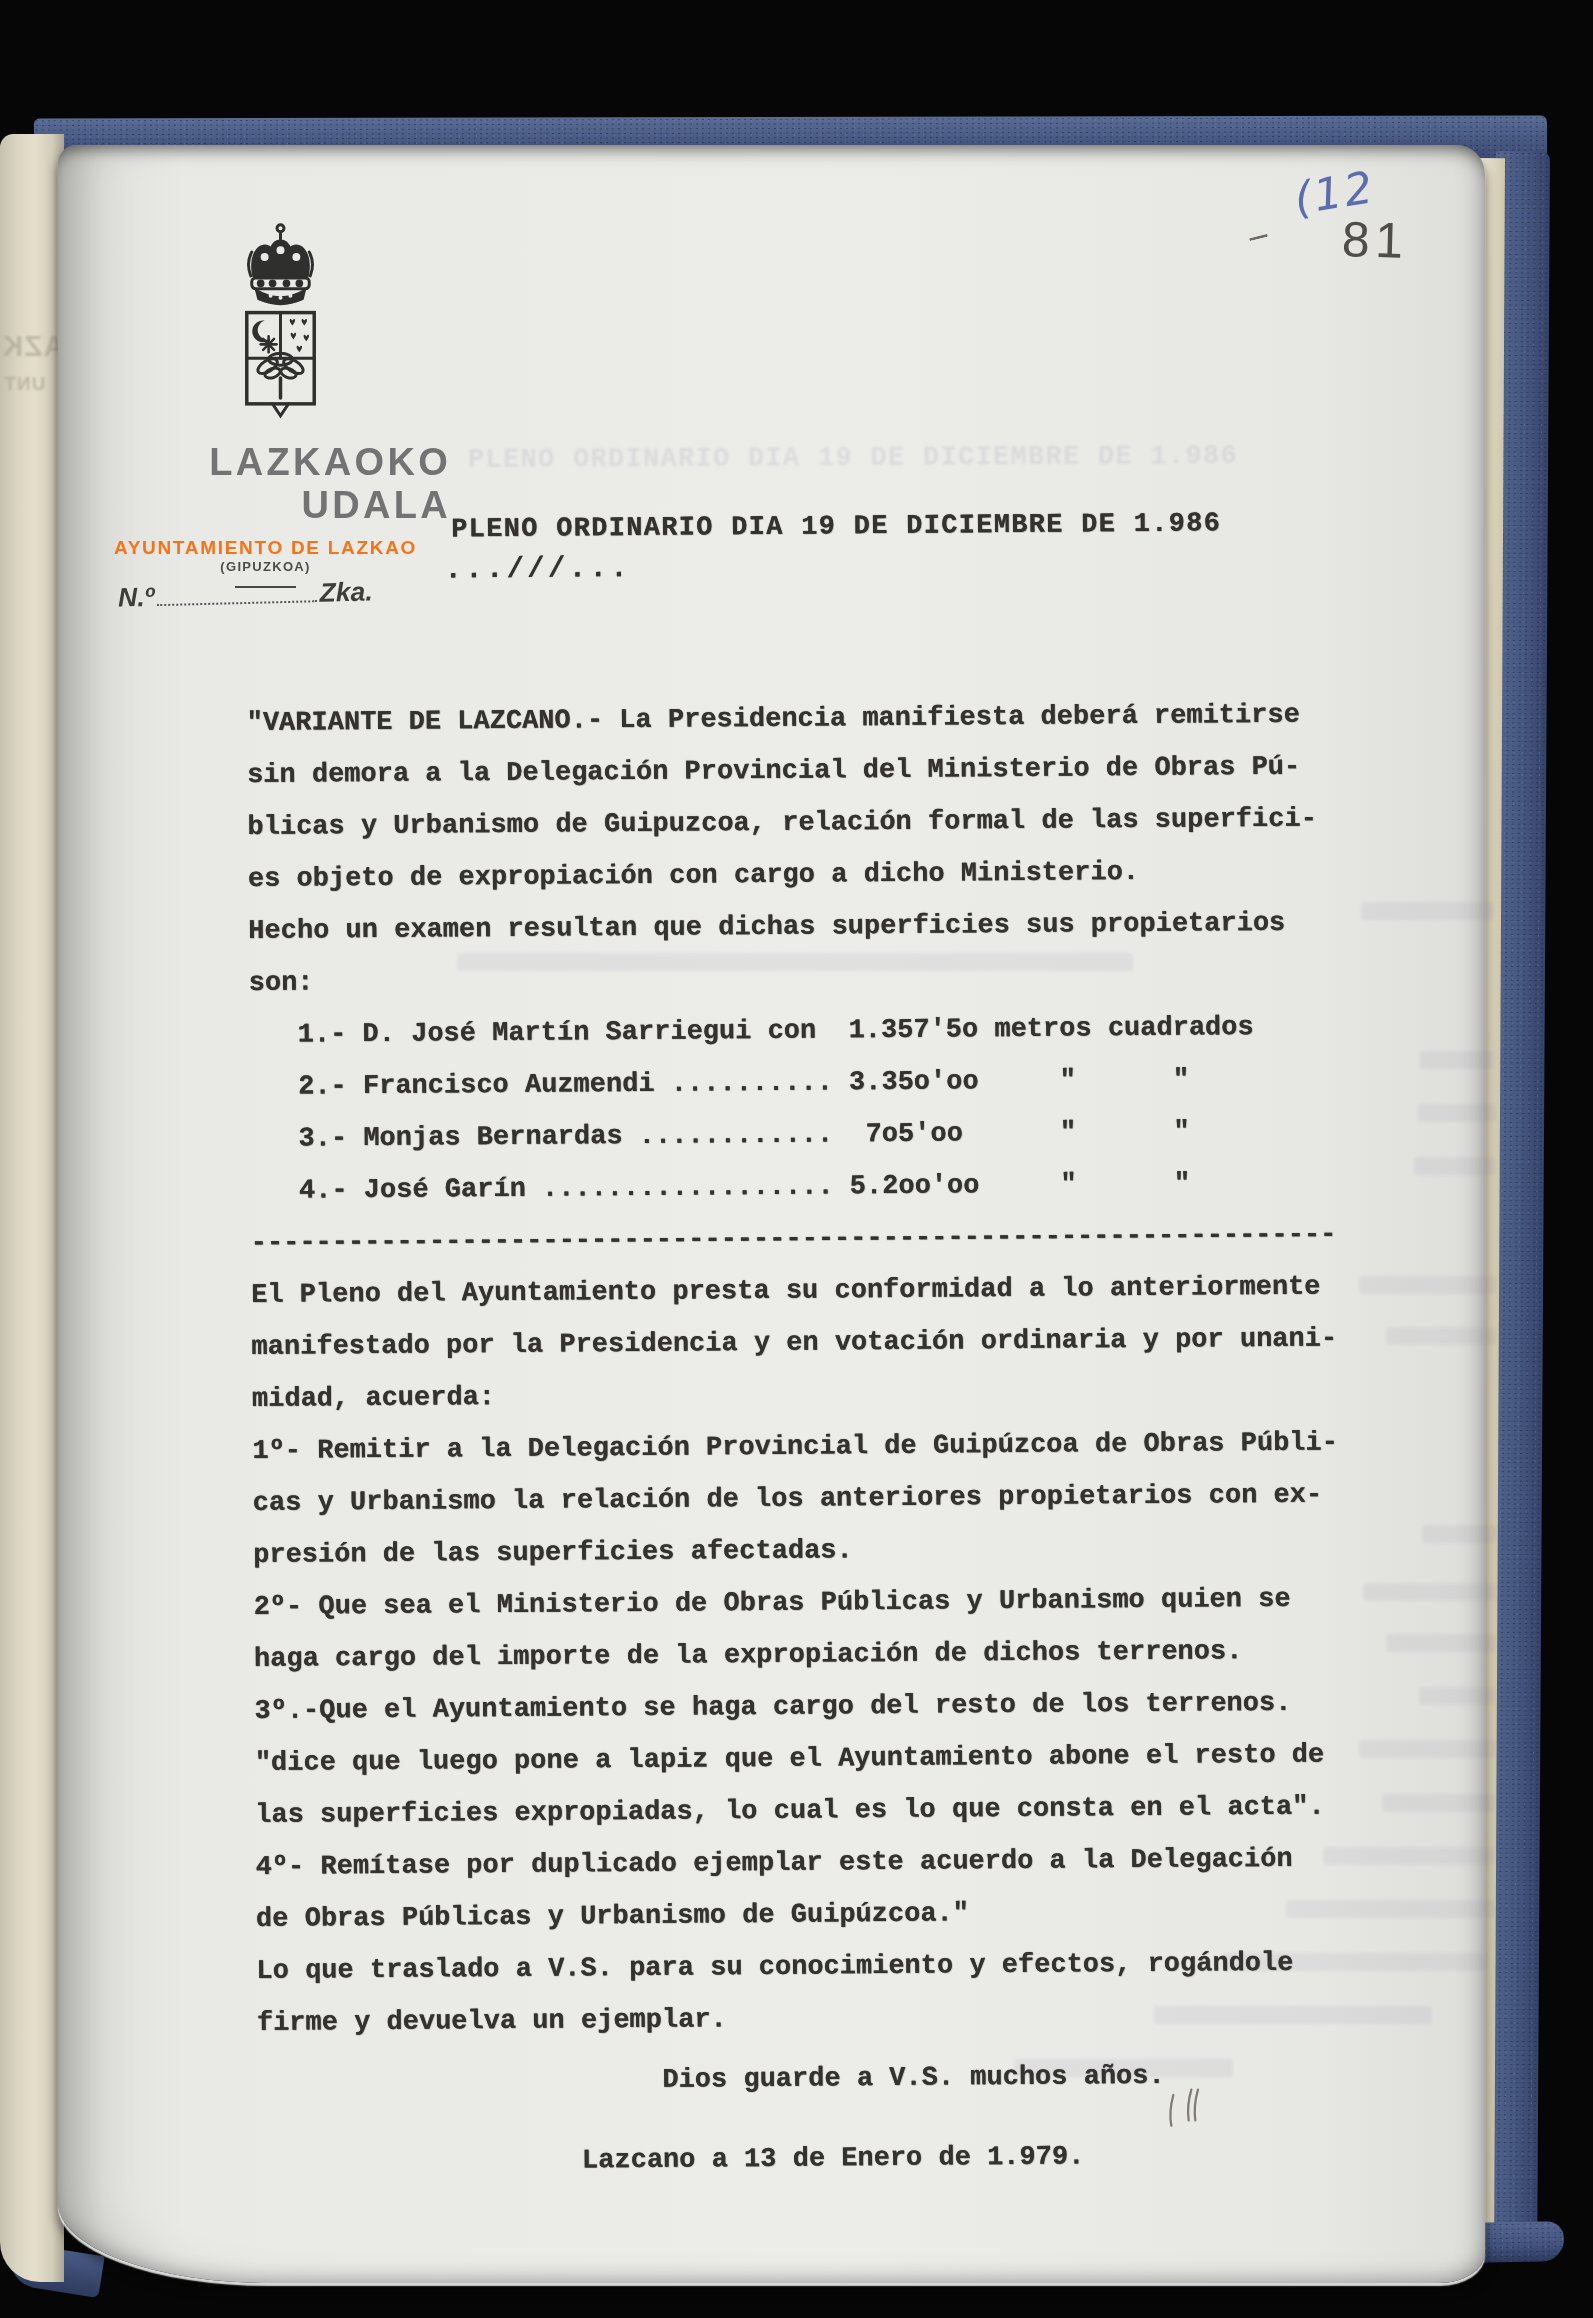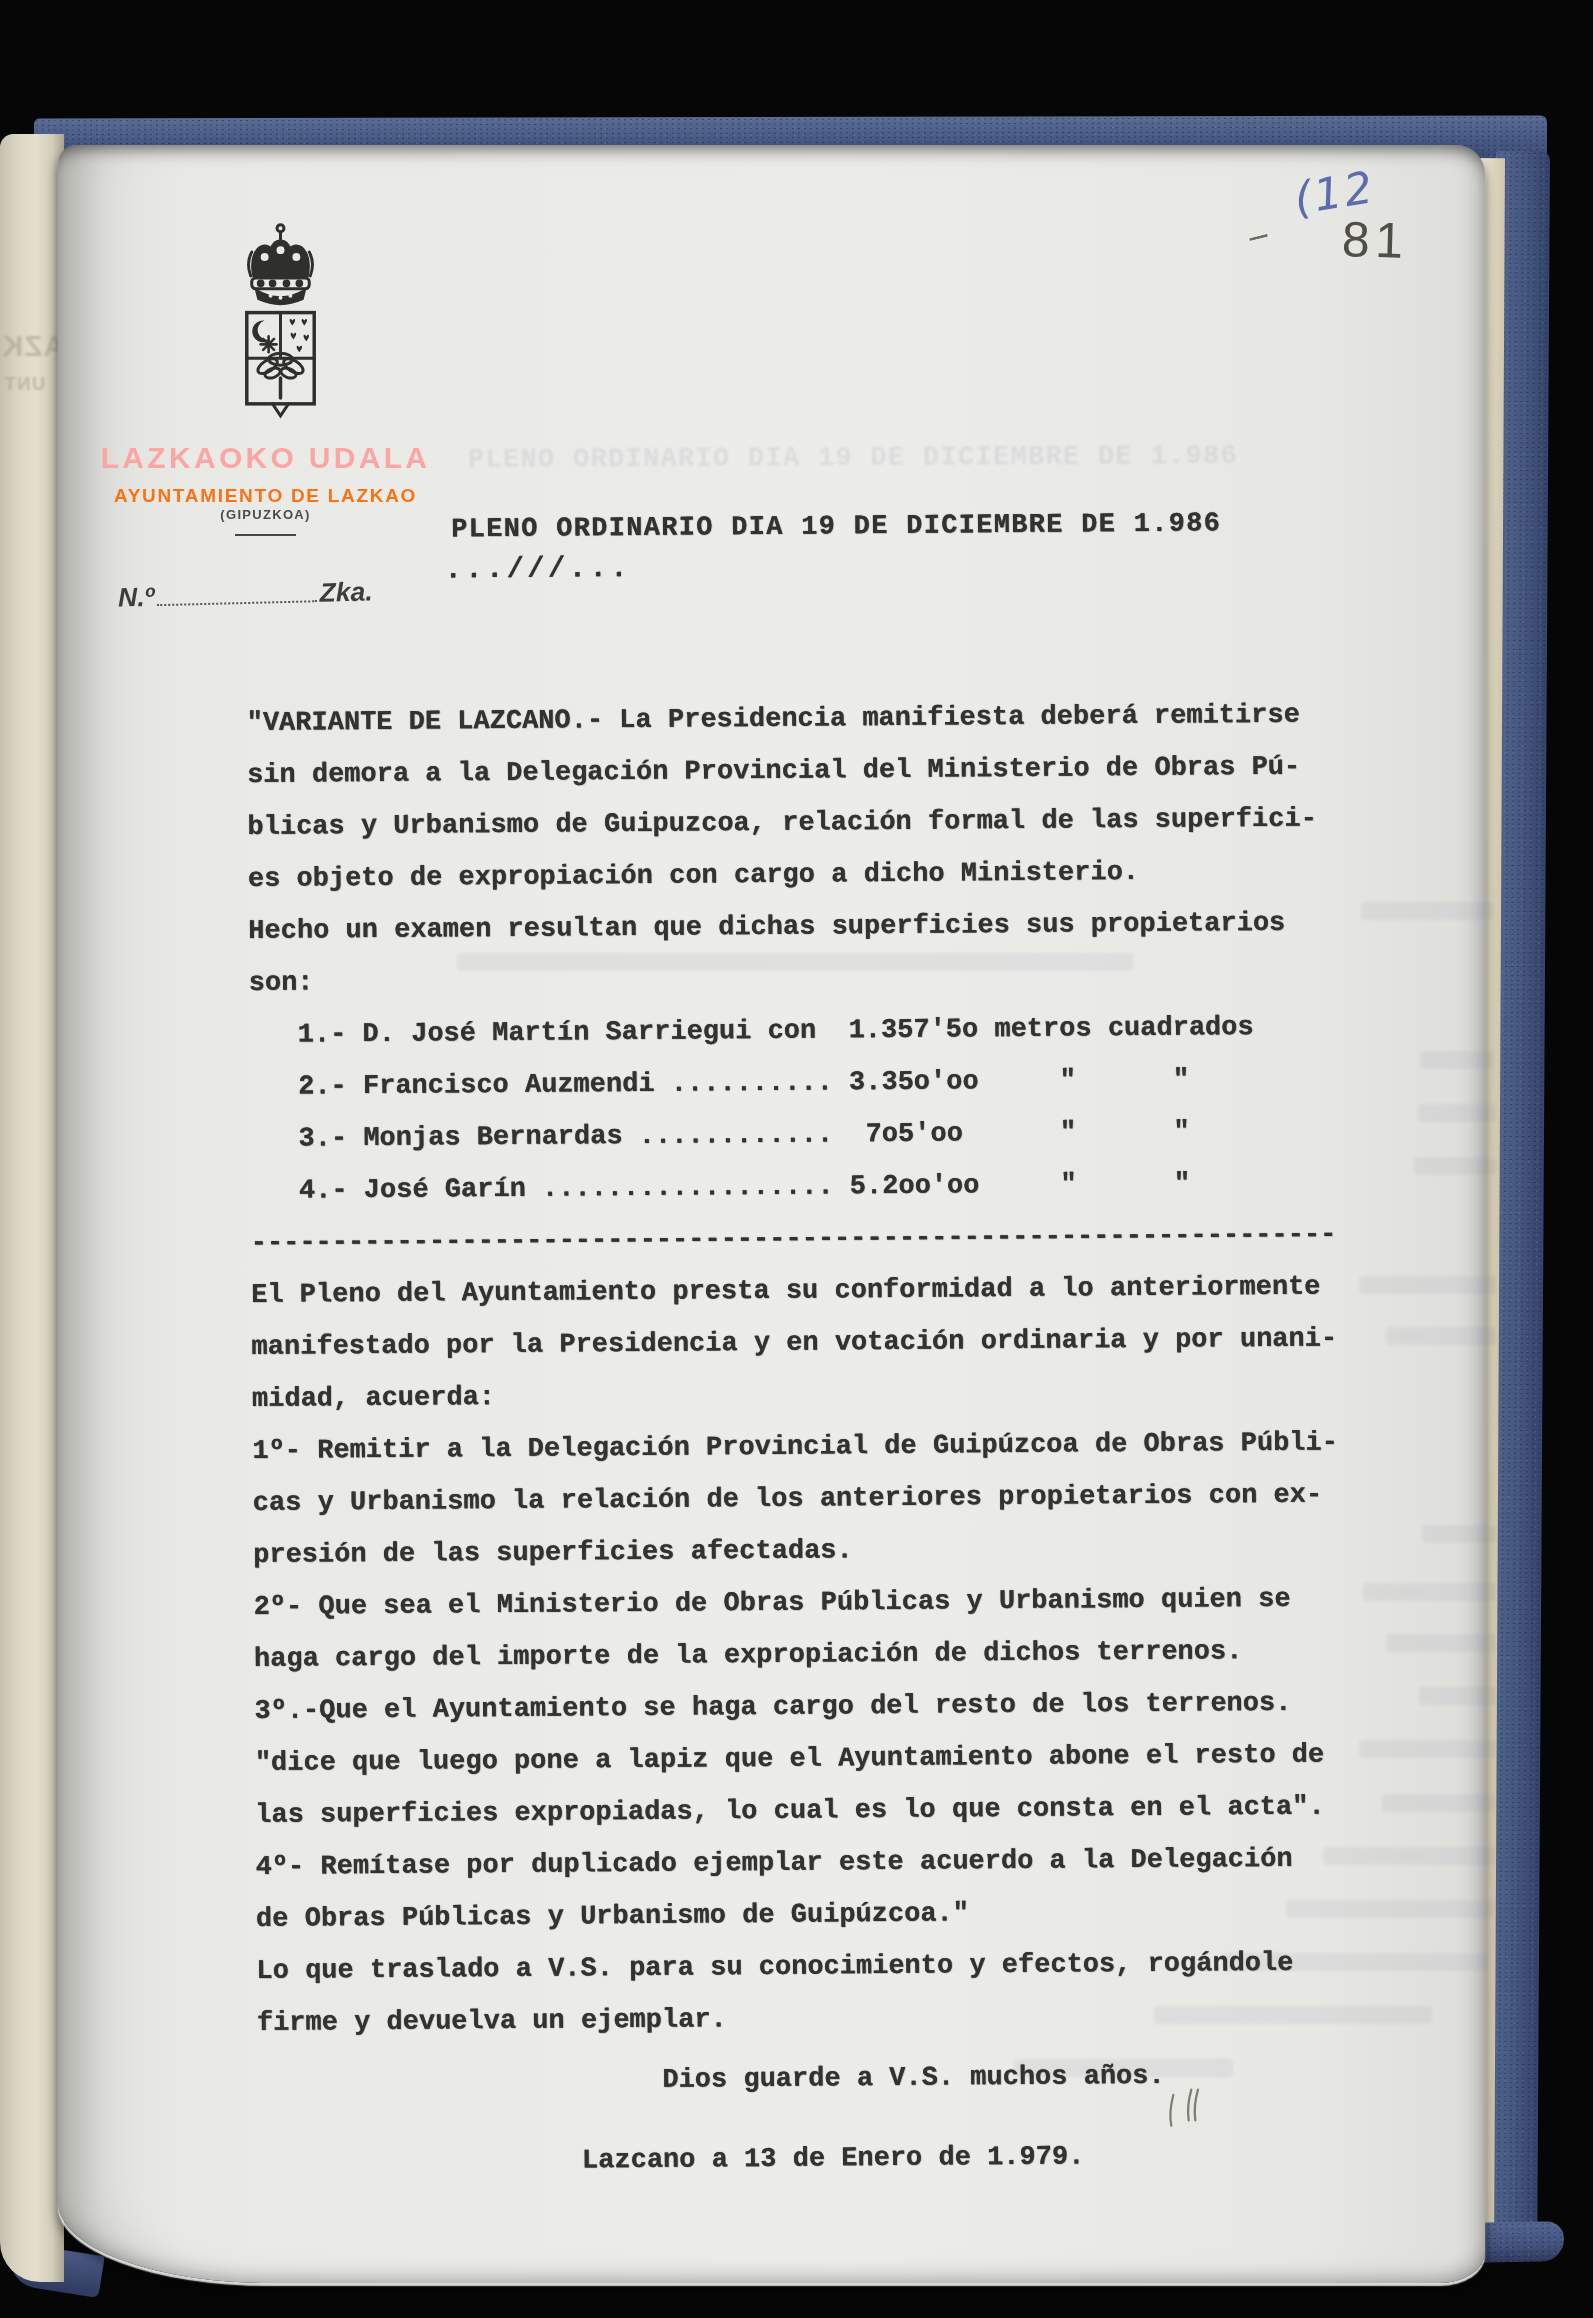--- a/index.html
+++ b/index.html
@@ -63,21 +63,21 @@
       inset 0 13.3px 16px -9.3px rgba(0,0,0,.5),
       inset -18.6px 0 26.5px -17px rgba(0,0,0,.3),
       inset 46px 0 60px -33px rgba(0,0,0,.25),
       inset 0 -17px 20px -14.6px rgba(0,0,0,.25),
       0 3.3px 1.3px -0.7px rgba(255,255,255,.85),
       0 8px 12px rgba(0,0,0,.55);
   }
   
   .letterhead{position:absolute;left:80px;top:221px;width:371px;z-index:4;text-align:center;}
   .crest{display:block;margin-left:141px;}
-  .org-name{margin-top:10.6px;font-size:30px;font-weight:bold;letter-spacing:3.3px;color:#fca5a5;}
+  .org-name{margin-top:10.6px;font-size:38px;font-weight:bold;letter-spacing:3.3px;color:#737373;text-align:right;}
   .org-sub{margin-top:10px;font-size:19px;font-weight:bold;letter-spacing:1.7px;color:#f97316;}
   .org-prov{margin-top:0;font-size:13px;font-weight:bold;letter-spacing:1.3px;color:#4c4c4a;}
   .org-rule{width:61px;height:0;border-top:2px solid #47474a;margin:12px auto 0 auto;}
   .ref-line{
     position:absolute;left:118px;top:579px;z-index:4;color:#3d3d3b;
     font-style:italic;font-size:26.5px;font-weight:bold;transform:rotate(-1.4deg);
     white-space:nowrap;
   }
   .dotline{display:inline-block;width:160px;height:22.5px;border-bottom:2.7px dotted #55555a;margin:0 2.7px;}
   

